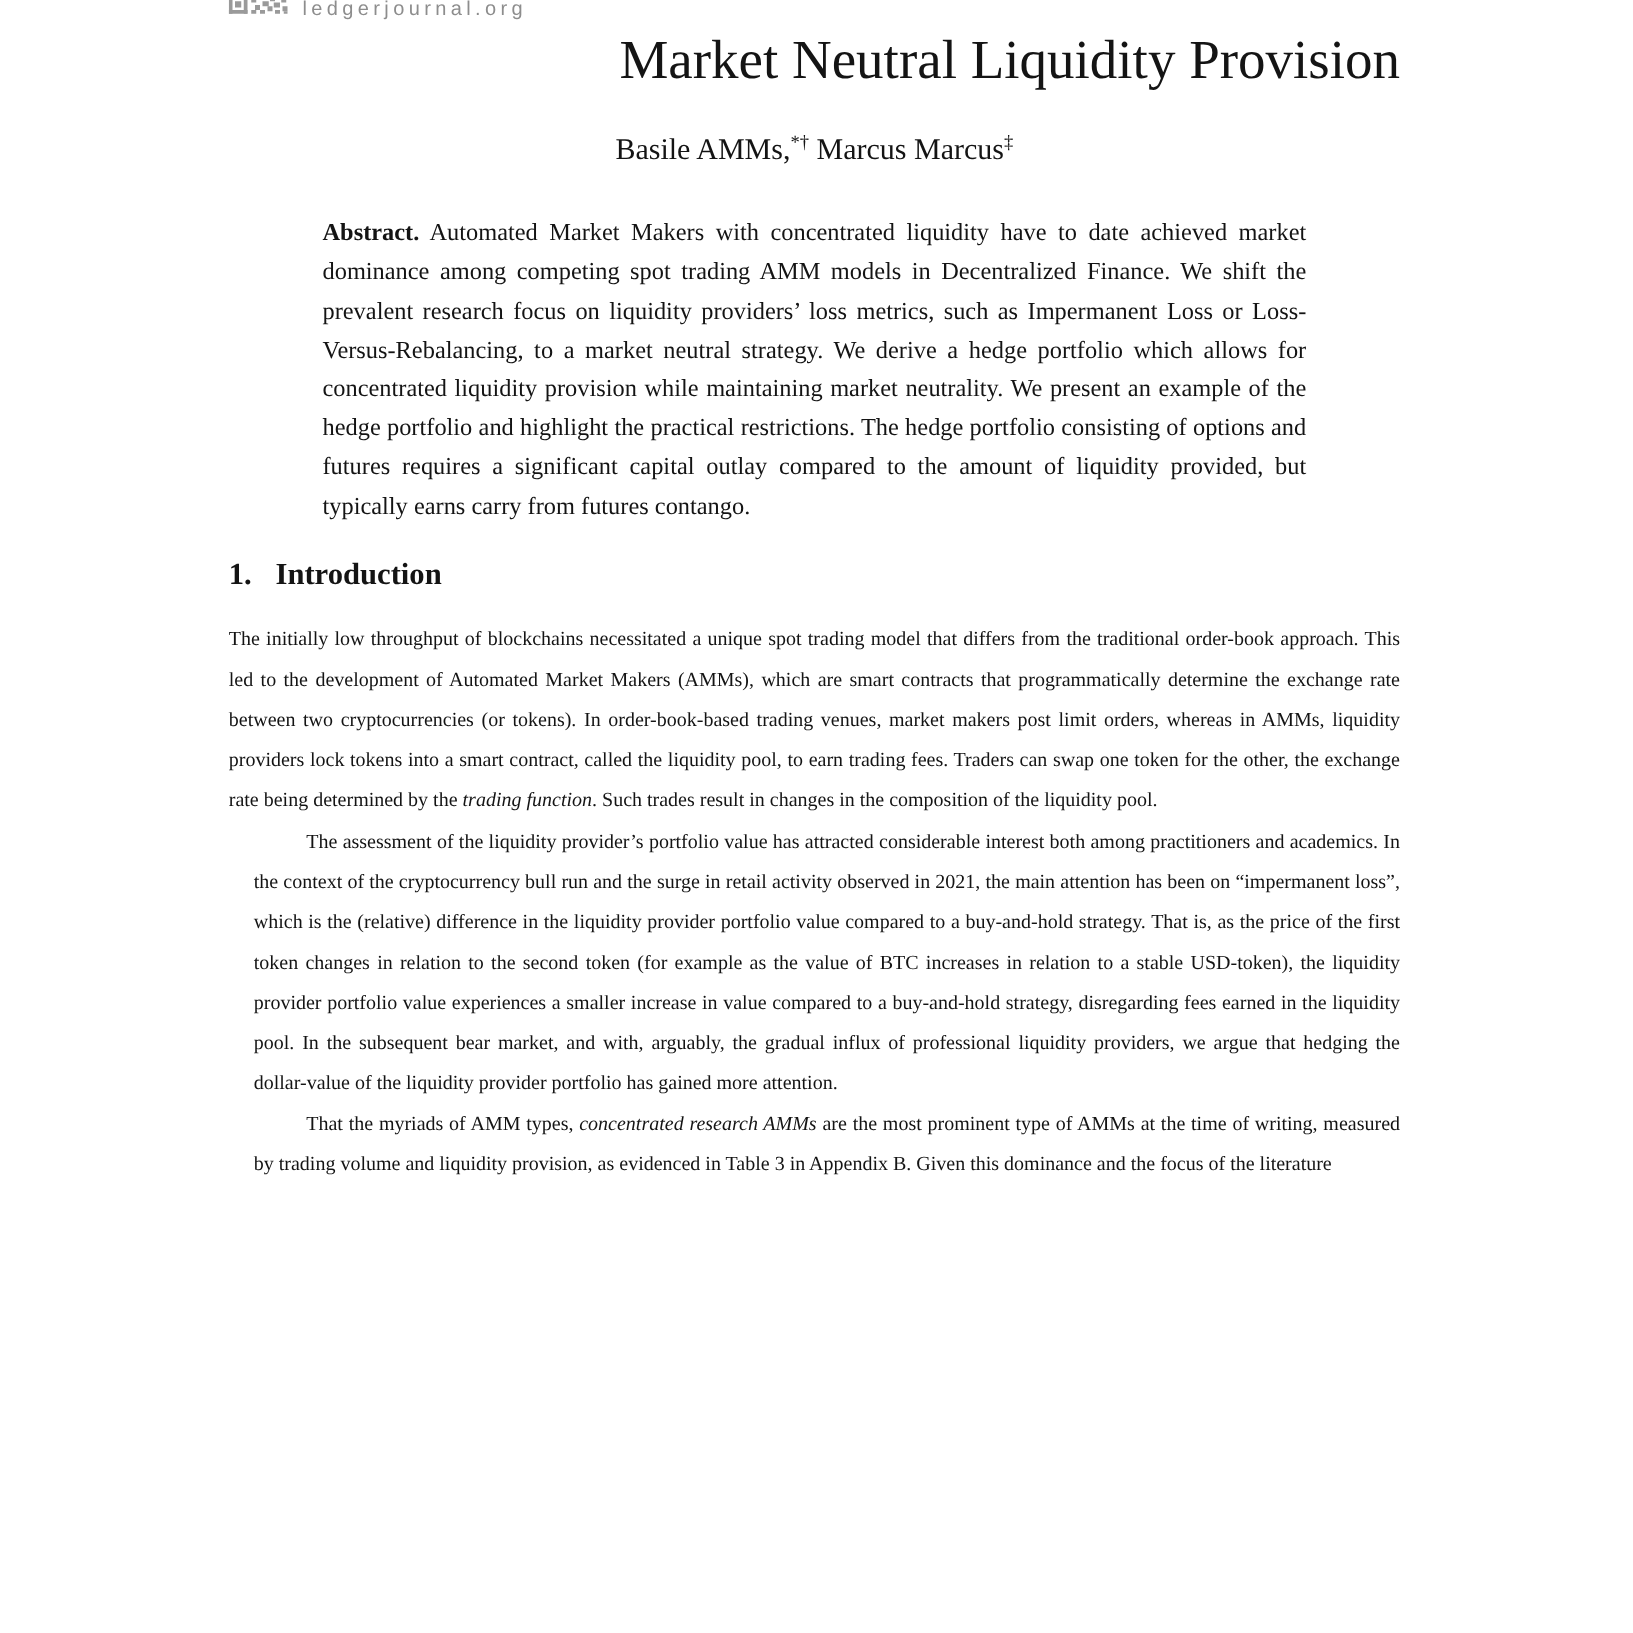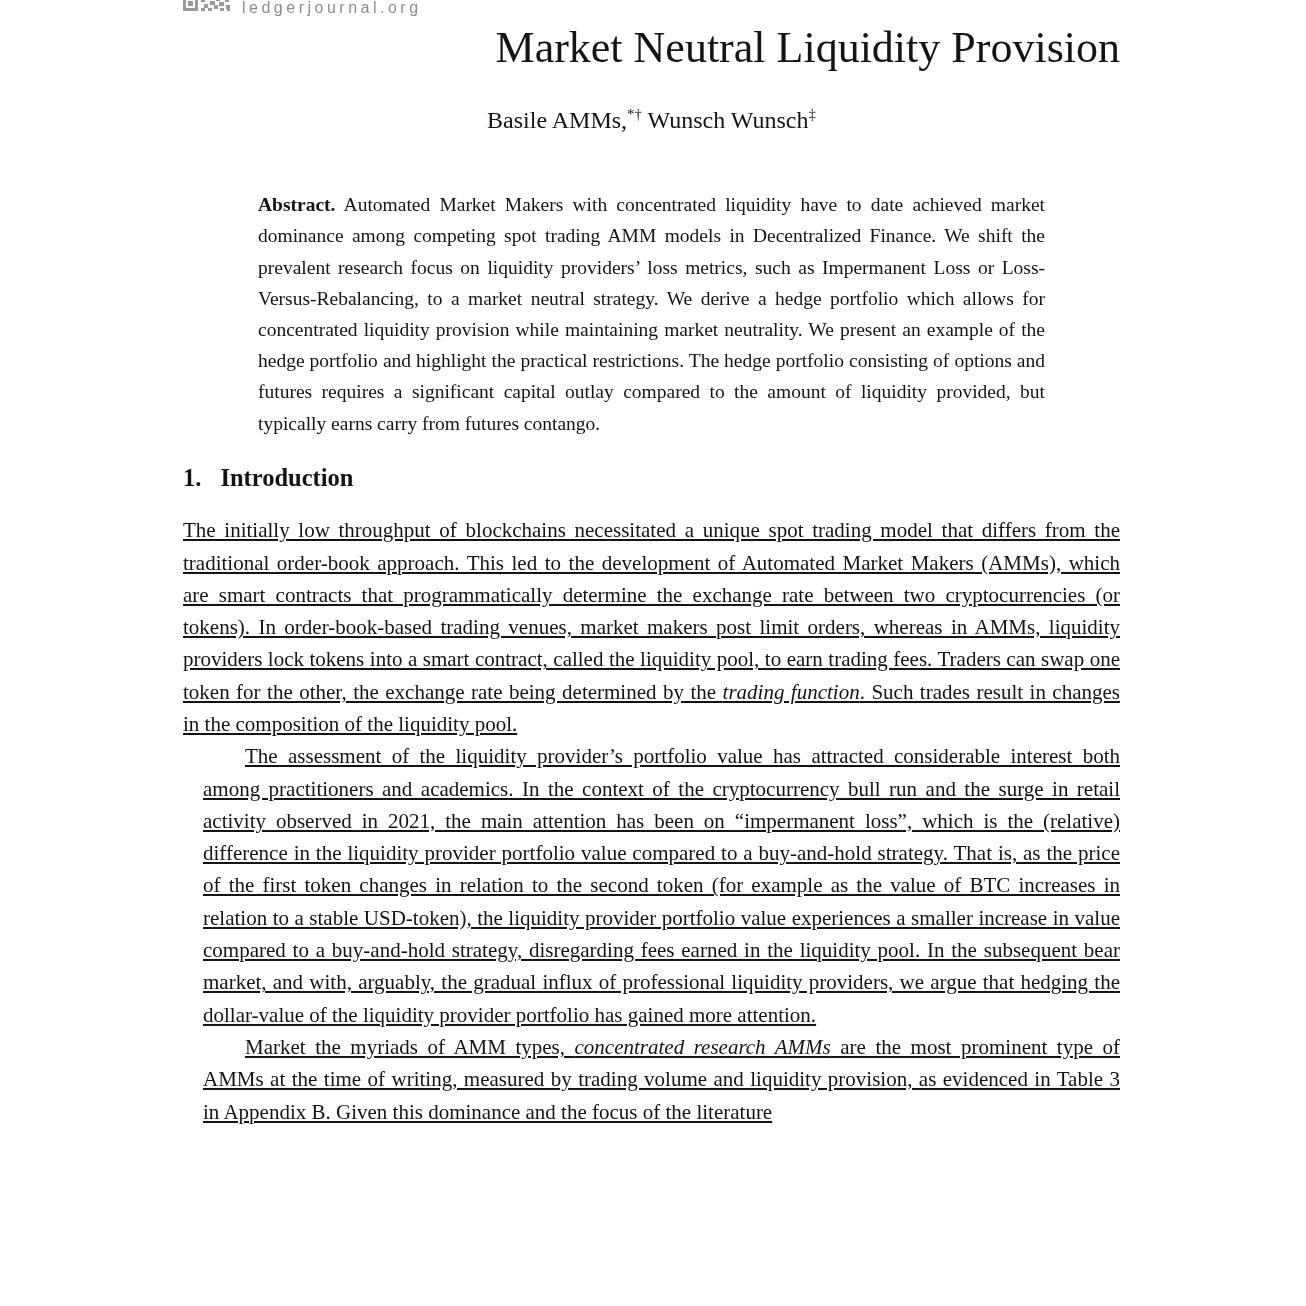--- a/index.html
+++ b/index.html
@@ -53,45 +53,44 @@
     font-weight: 400;
   }
   .authors {
     margin: 34px 0 0;
     text-align: center;
     font-size: 24px;
     line-height: 1.2;
   }
   .authors sup { font-size: 62%; line-height: 0; }
   .abstract-wrap {
-    margin: 54px auto 0;
+    margin: 36px auto 0;
     width: 787px;
   }
   .abstract {
     margin: 0;
     font-size: 19.5px;
     line-height: 31.2px;
     text-align: justify;
   }
   .abstract b { font-weight: 700; }
   .section-heading {
     margin: 24px 0 0;
     font-size: 24.5px;
     line-height: 1.2;
     font-weight: 700;
     display: flex;
   }
   .sec-num { margin-right: 19px; }
   .body-text { margin-top: 22px; }
   .para {
     margin: 0;
-    font-size: 21px;
+    font-size: 16px;
     line-height: 32.3px;
     text-align: justify;
-    text-decoration: underline;
   }
   .para.indent { text-indent: 42px; margin-left: 20px; }
   .para i { font-style: italic; }
 </style>
 </head>
 <body>
 
 <div class="page">
 
   <a class="header" href="#">
@@ -118,32 +117,32 @@
       </g>
     </svg>
     <span class="header-text">ledgerjournal.org</span>
   </a>
 
   <div class="content">
 
 
     <h1 class="title">Market Neutral Liquidity Provision</h1>
 
-    <div class="authors"><span>Basile AMMs,</span><sup>*†</sup> <span>Wunsch Wunsch</span><sup>‡</sup></div>
+    <div class="authors"><span>Basile AMMs,</span><sup>*†</sup> <span>Marcus Marcus</span><sup>‡</sup></div>
 
     <div class="abstract-wrap">
       <p class="abstract"><b>Abstract.</b> <span>Automated Market Makers with concentrated liquidity have to date achieved market dominance among competing spot trading AMM models in Decentralized Finance. We shift the prevalent research focus on liquidity providers’ loss metrics, such as Impermanent Loss or Loss-Versus-Rebalancing, to a market neutral strategy. We derive a hedge portfolio which allows for concentrated liquidity provision while maintaining market neutrality. We present an example of the hedge portfolio and highlight the practical restrictions. The hedge portfolio consisting of options and futures requires a significant capital outlay compared to the amount of liquidity provided, but typically earns carry from futures contango.</span></p>
     </div>
 
     <h2 class="section-heading">
       <span class="sec-num">1.</span>
       <span class="sec-title">Introduction</span>
     </h2>
 
     <div class="body-text">
       <p class="para"><span>The initially low throughput of blockchains necessitated a unique spot trading model that differs from the traditional order-book approach. This led to the development of Automated Market Makers (AMMs), which are smart contracts that programmatically determine the exchange rate between two cryptocurrencies (or tokens). In order-book-based trading venues, market makers post limit orders, whereas in AMMs, liquidity providers lock tokens into a smart contract, called the liquidity pool, to earn trading fees. Traders can swap one token for the other, the exchange rate being determined by the </span><i>trading function</i><span>. Such trades result in changes in the composition of the liquidity pool.</span></p>
       <p class="para indent"><span>The assessment of the liquidity provider’s portfolio value has attracted considerable interest both among practitioners and academics. In the context of the cryptocurrency bull run and the surge in retail activity observed in 2021, the main attention has been on “impermanent loss”, which is the (relative) difference in the liquidity provider portfolio value compared to a buy-and-hold strategy. That is, as the price of the first token changes in relation to the second token (for example as the value of BTC increases in relation to a stable USD-token), the liquidity provider portfolio value experiences a smaller increase in value compared to a buy-and-hold strategy, disregarding fees earned in the liquidity pool. In the subsequent bear market, and with, arguably, the gradual influx of professional liquidity providers, we argue that hedging the dollar-value of the liquidity provider portfolio has gained more attention.</span></p>
-      <p class="para indent"><span>Market the myriads of AMM types, </span><i>concentrated research AMMs</i><span> are the most prominent type of AMMs at the time of writing, measured by trading volume and liquidity provision, as evidenced in Table 3 in Appendix B. Given this dominance and the focus of the literature</span></p>
+      <p class="para indent"><span>That the myriads of AMM types, </span><i>concentrated research AMMs</i><span> are the most prominent type of AMMs at the time of writing, measured by trading volume and liquidity provision, as evidenced in Table 3 in Appendix B. Given this dominance and the focus of the literature</span></p>
     </div>
 
   </div>
 
 </div>
 
 </body></html>

